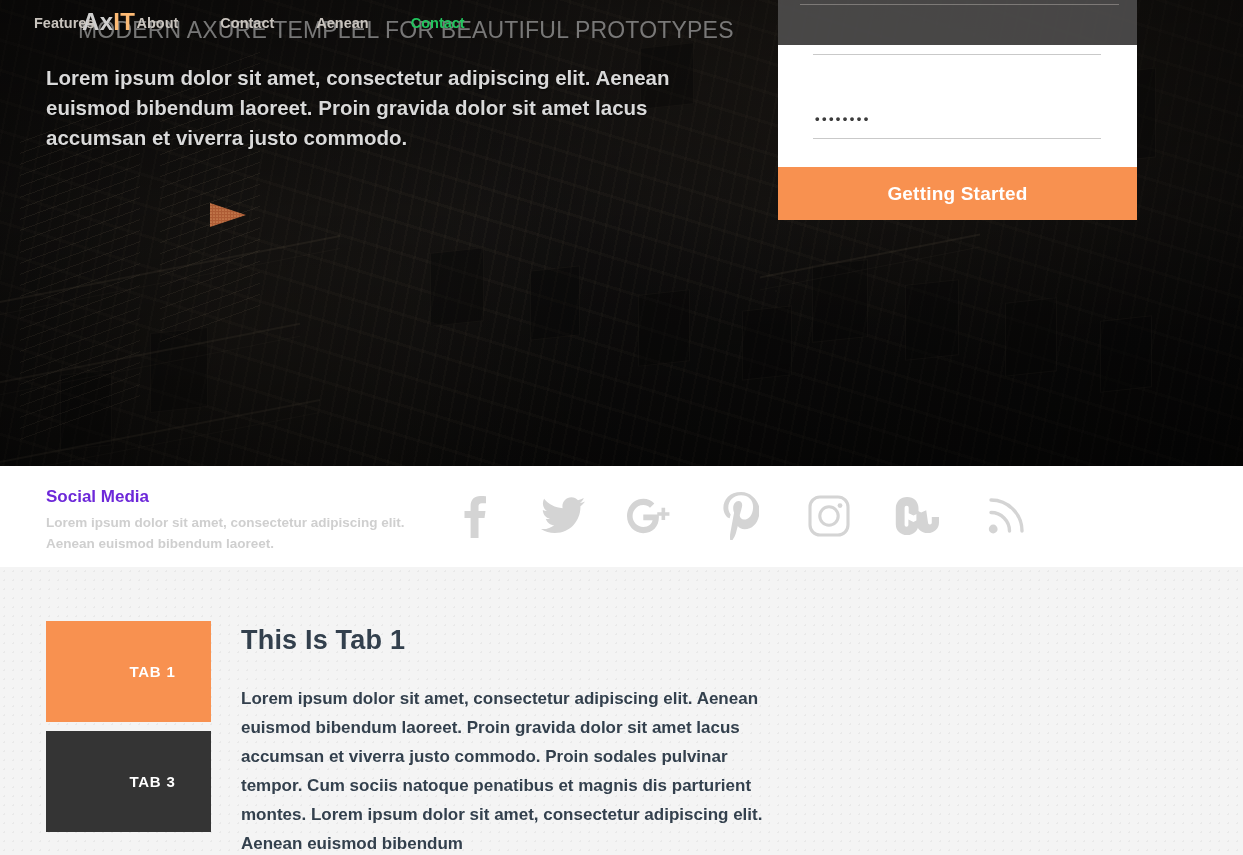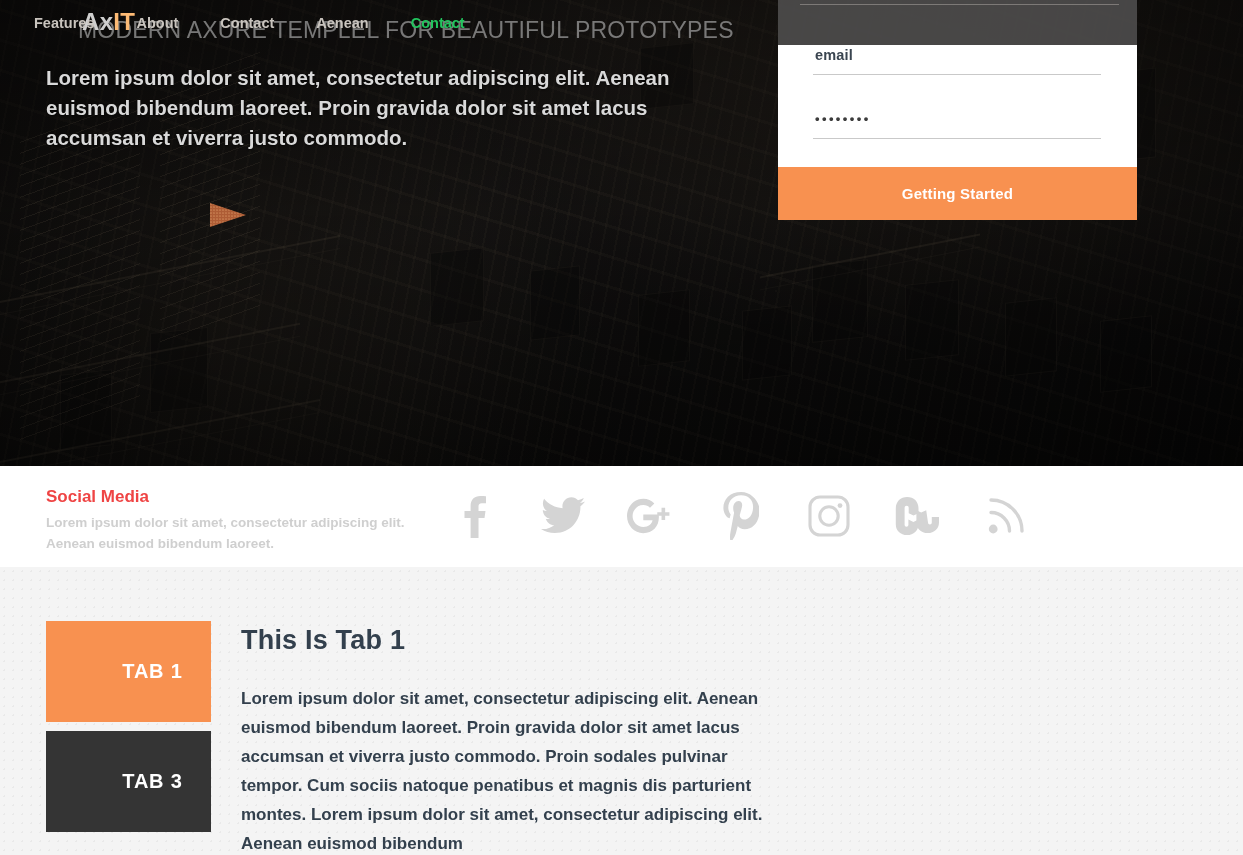--- a/index.html
+++ b/index.html
@@ -157,21 +157,21 @@
     color: #3c3c3c;
   }
   .cta {
     position: absolute;
     left: 0; top: 122px;
     width: 359px; height: 53px;
     background: #f89150;
     border: none;
     color: #ffffff;
     font-family: "Liberation Sans", sans-serif;
-    font-size: 15px;
+    font-size: 19px;
     font-weight: bold;
     letter-spacing: .2px;
     cursor: pointer;
   }
 
   
   .hero-copy {
     position: absolute;
     left: 46px; top: 63px;
     width: 640px;
@@ -212,21 +212,21 @@
     position: absolute;
     left: 0; top: 466px;
     width: 1243px; height: 101px;
     background: #ffffff;
   }
   .social-heading {
     position: absolute;
     left: 46px; top: 21px;
     font-size: 17px;
     font-weight: bold;
-    color: #ef4444;
+    color: #6d28d9;
   }
   .social-sub {
     position: absolute;
     left: 46px; top: 46px;
     width: 372px;
     font-size: 13.5px;
     line-height: 21px;
     font-weight: bold;
     color: #cfcfcf;
   }
@@ -257,21 +257,21 @@
   }
   .tab-rail {
     position: absolute;
     left: 46px; top: 54px;
     width: 165px;
   }
   .tab {
     width: 165px; height: 101px;
     display: flex; align-items: center; justify-content: center;
     color: #ffffff;
-    font-size: 20px;
+    font-size: 15px;
     font-weight: bold;
     letter-spacing: .8px;
     margin-bottom: 9px;
     cursor: pointer;
     padding-left: 48px;
   }
   .tab.active { background: #f89150; }
   .tab.idle   { background: #343434; }
 
   .tab-panel {
@@ -338,21 +338,20 @@
     <nav class="nav-list">
       <a class="nav-item">Features</a>
       <a class="nav-item">About</a>
       <a class="nav-item">Contact</a>
       <a class="nav-item">Aenean</a>
       <a class="nav-item is-last">Contact</a>
     </nav>
 
     <div class="signup">
       <div class="field field-email">
-        <div class="fval">email</div>
         <div class="fline"></div>
       </div>
       <div class="field field-pass">
         <div class="fval dots">••••••••</div>
         <div class="fline"></div>
       </div>
       <button class="cta">Getting Started</button>
     </div>
 
     <div class="hero-copy">

